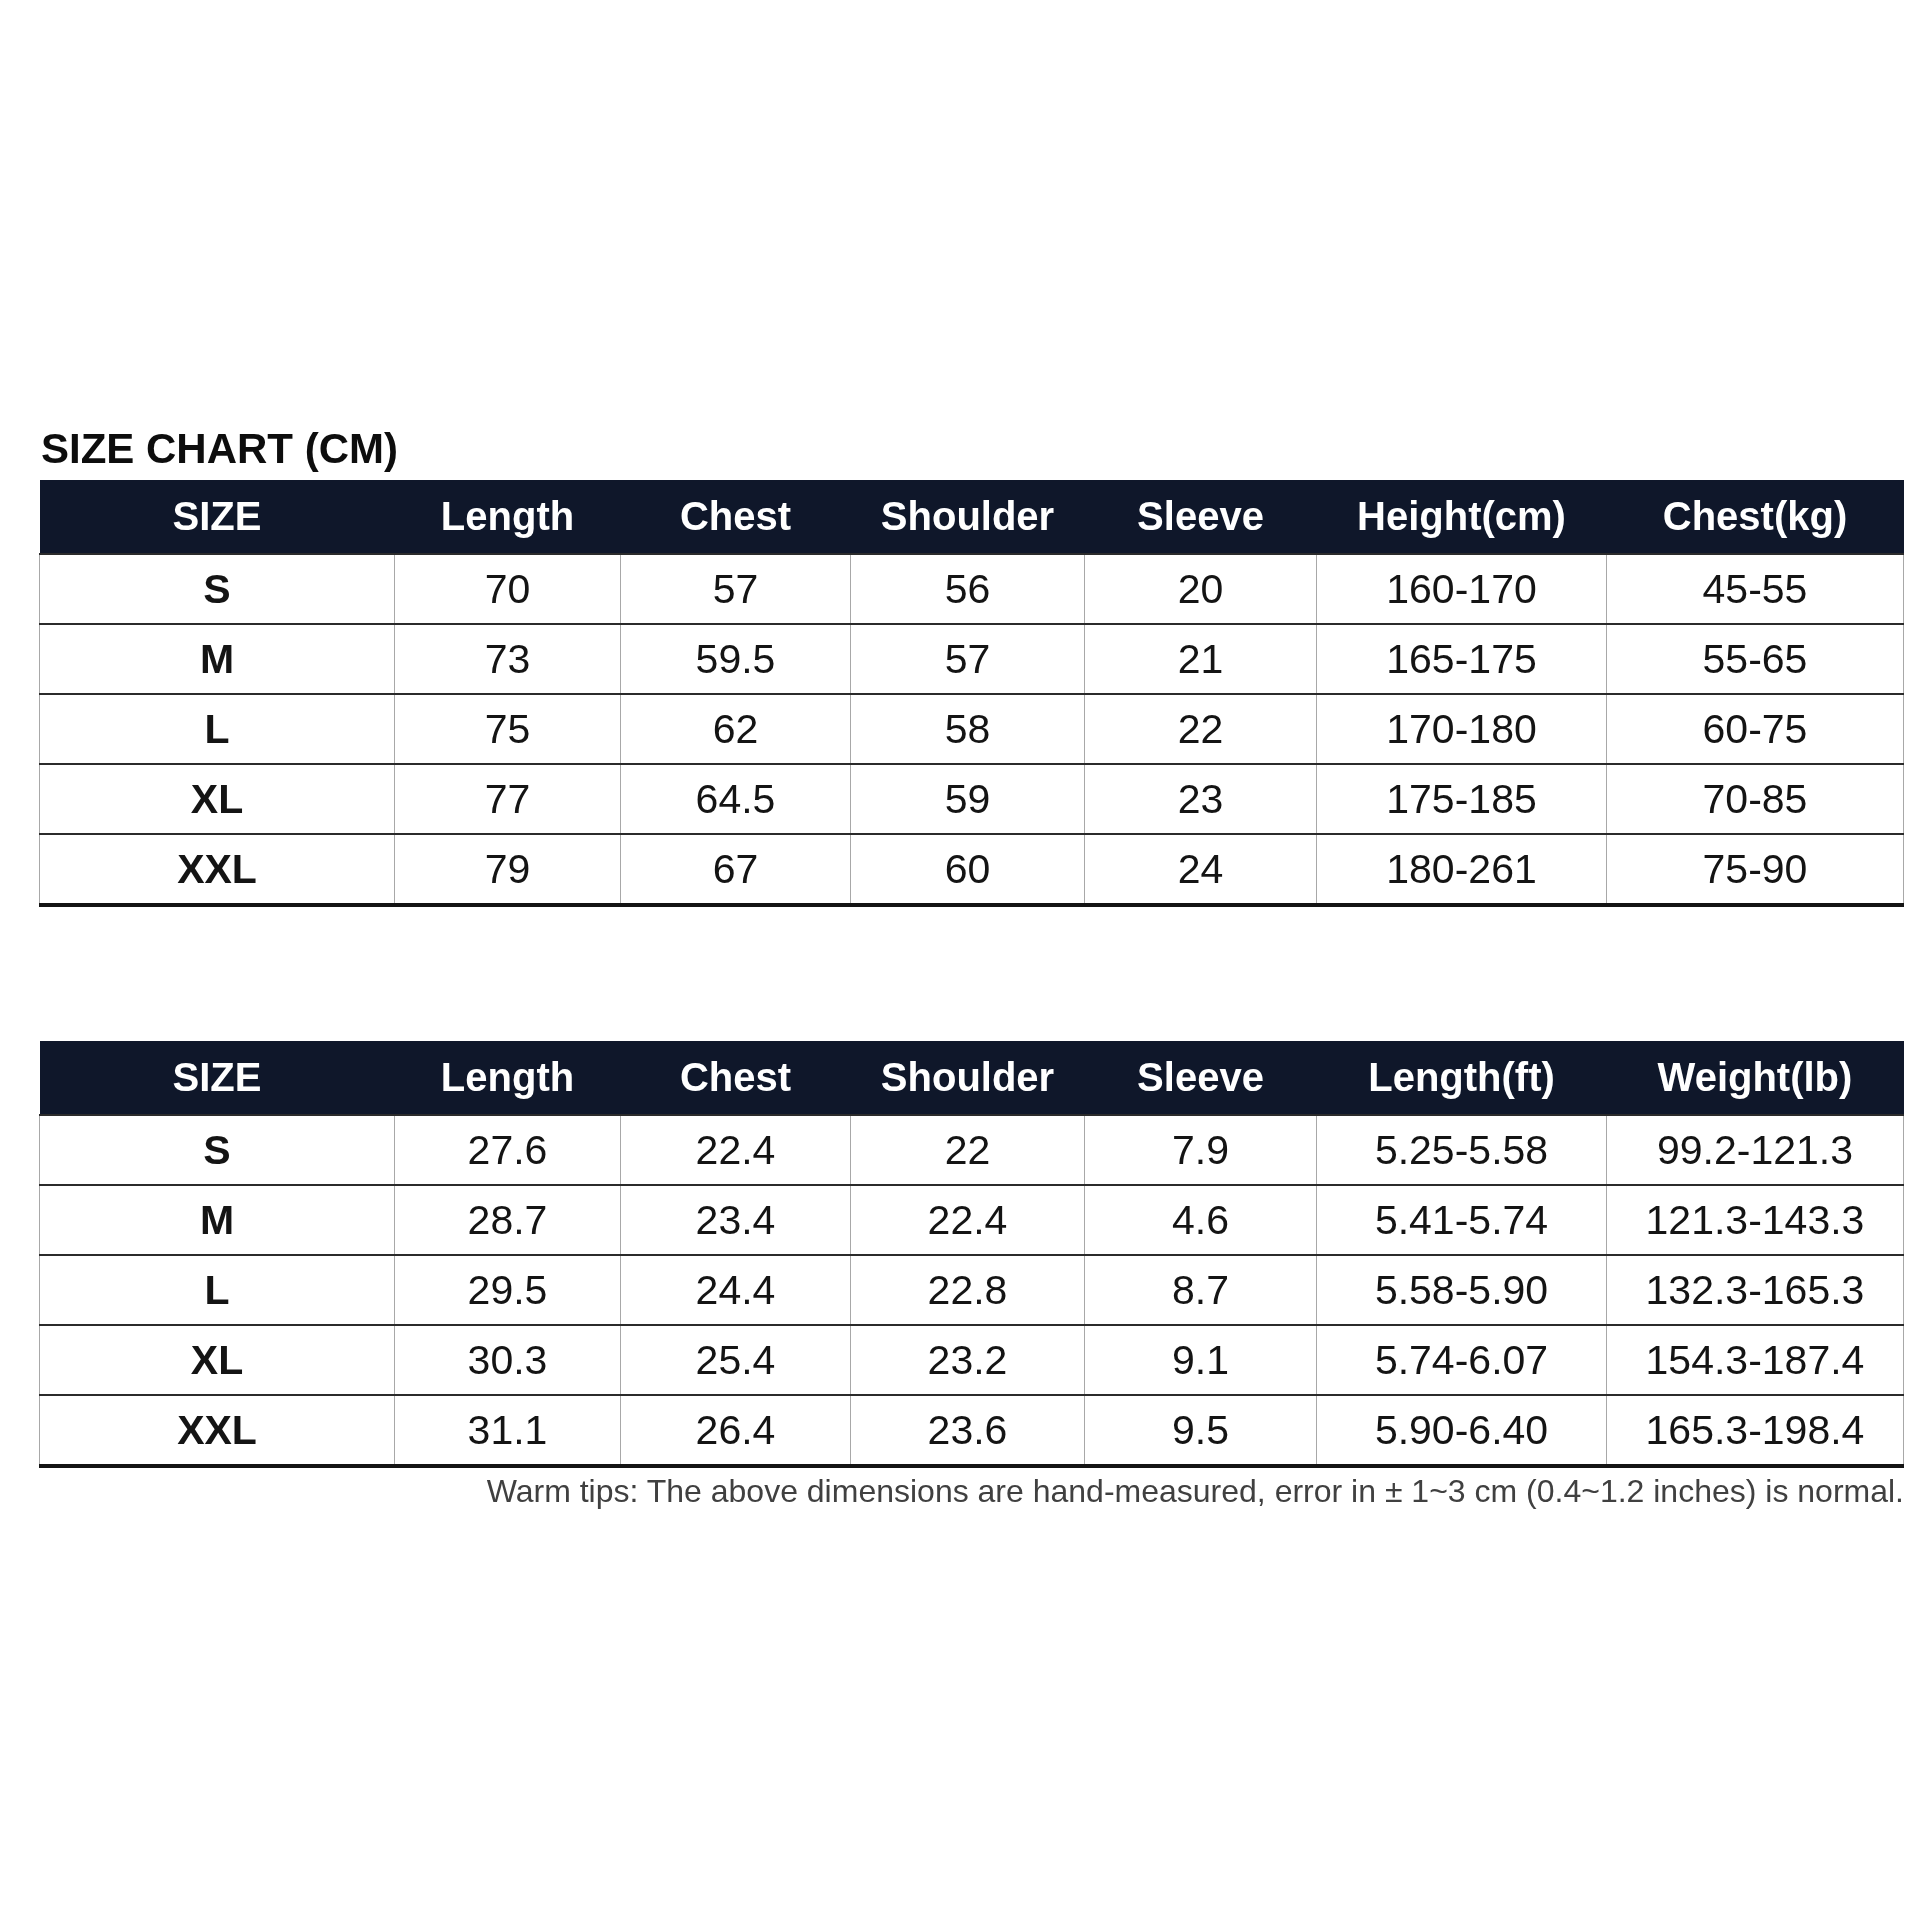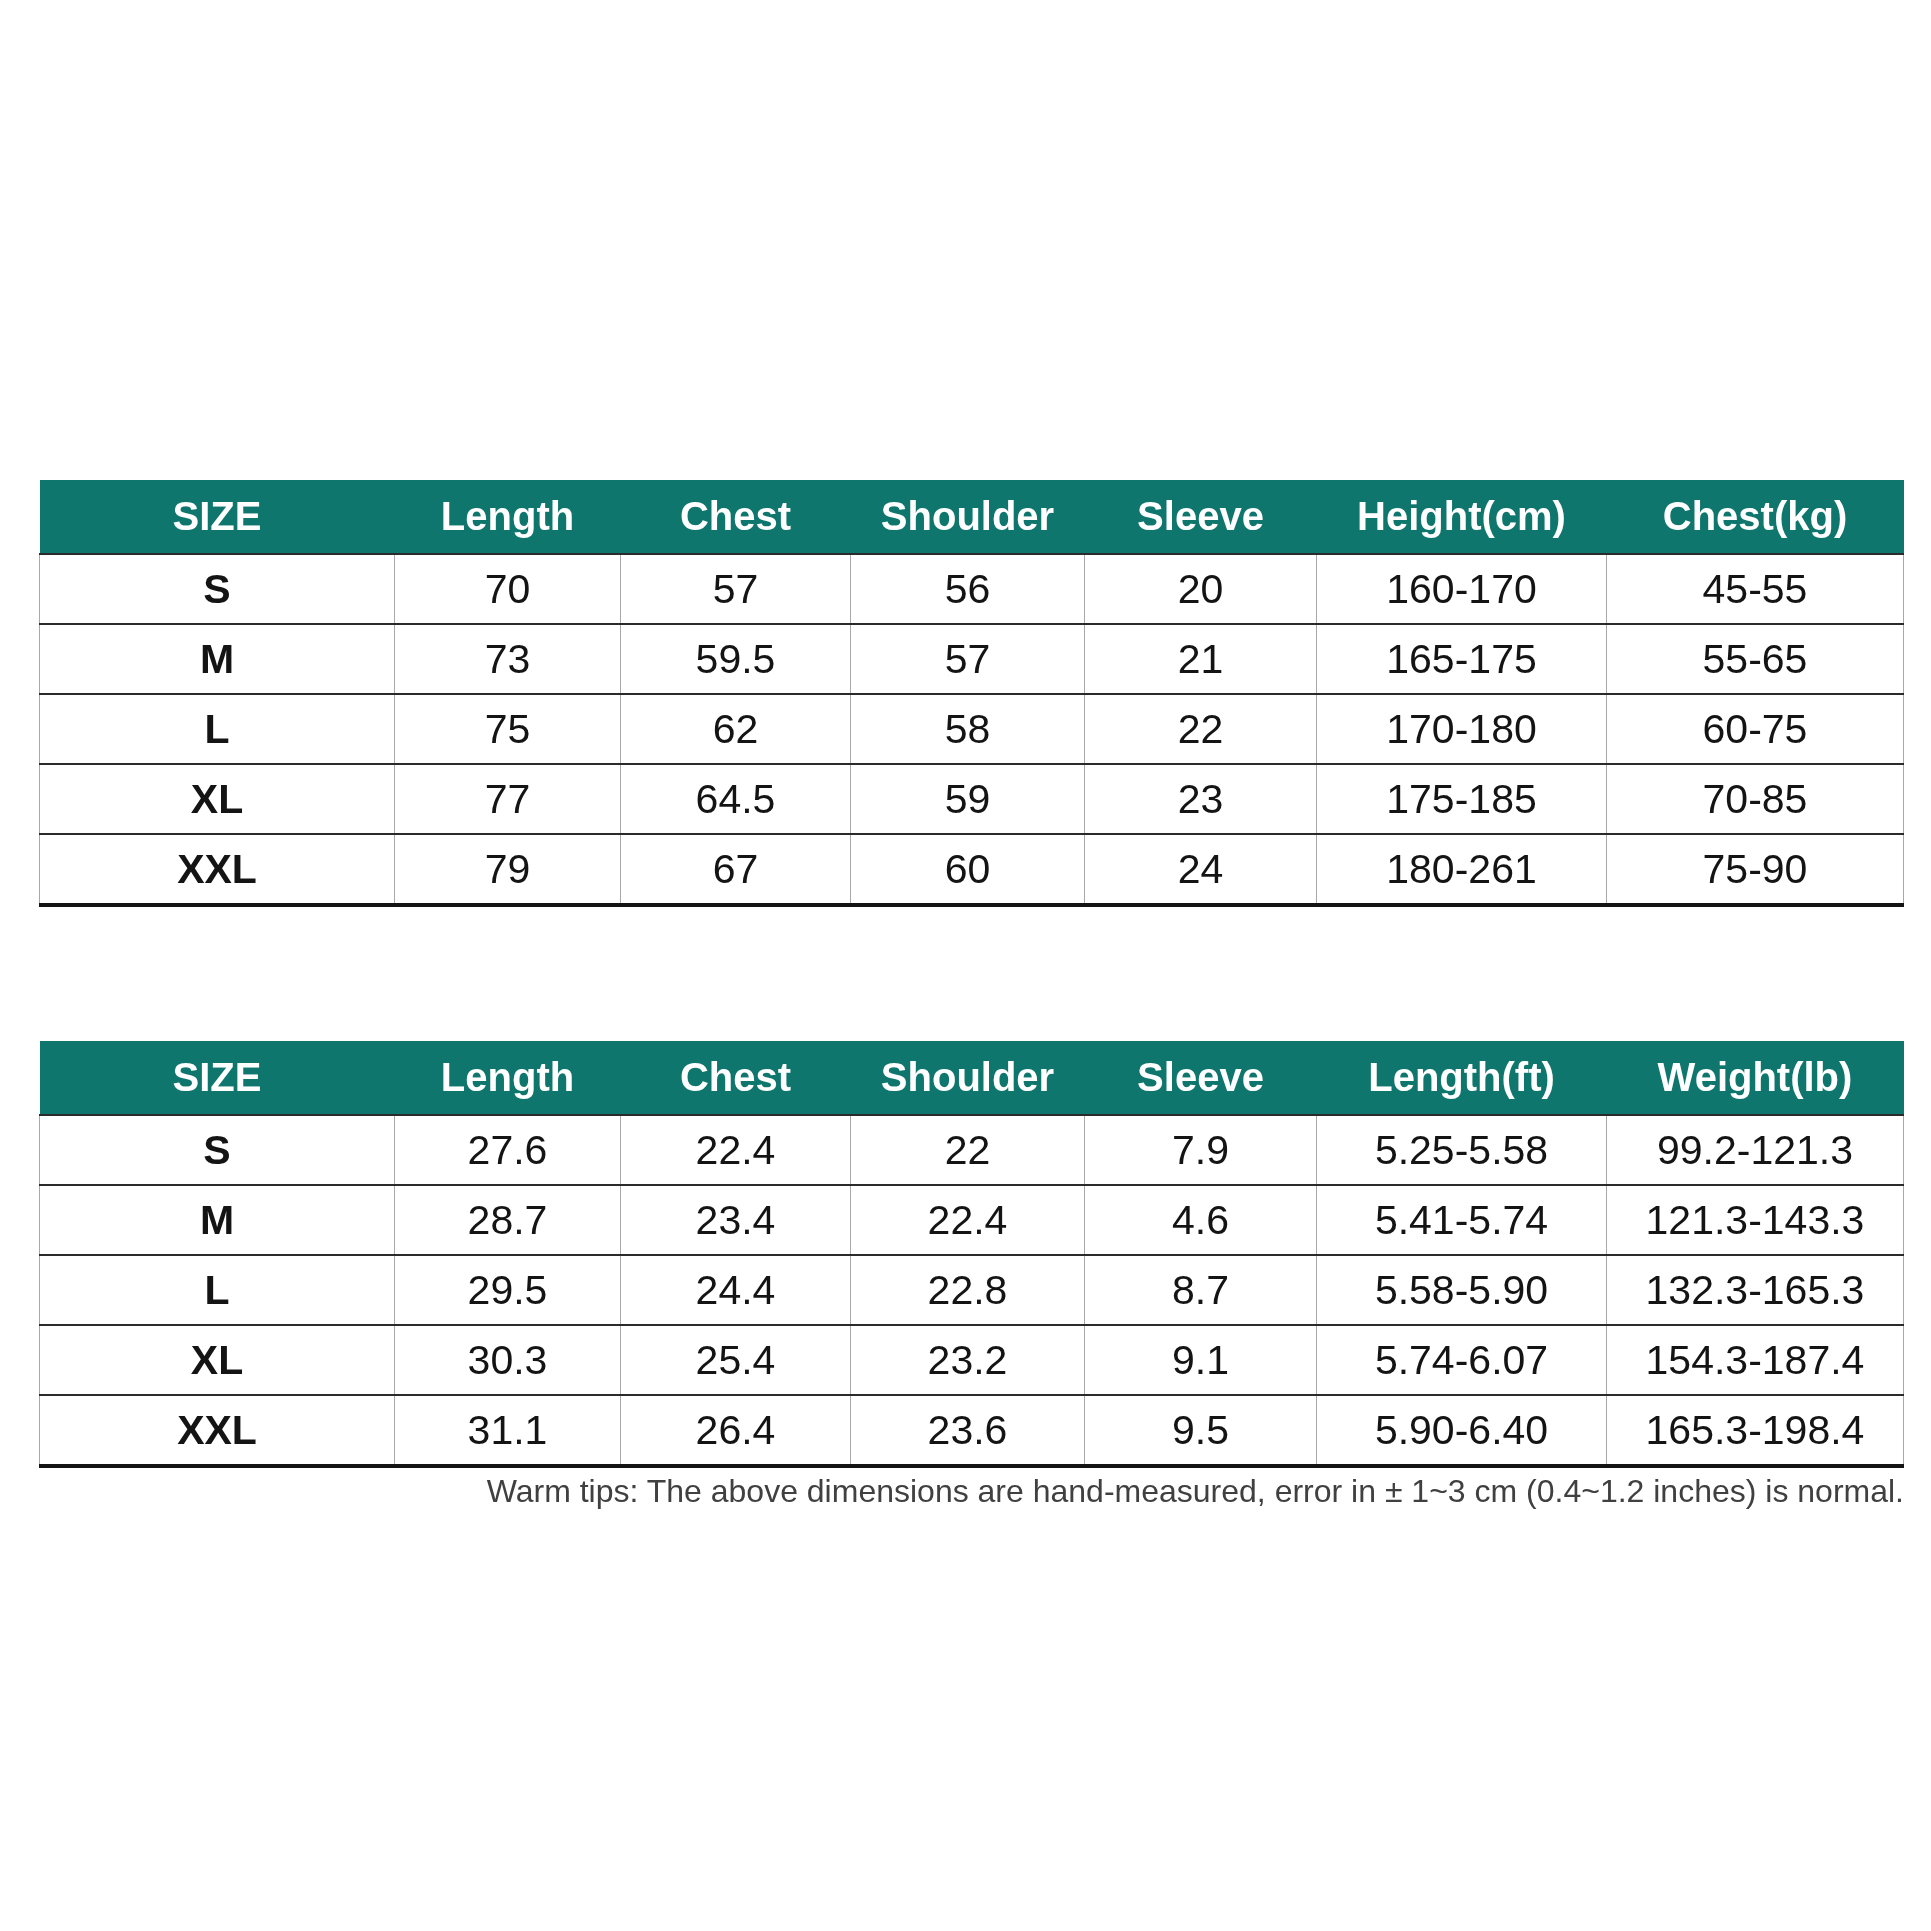--- a/index.html
+++ b/index.html
@@ -30,21 +30,21 @@
     left: 39px;
     width: 1863px;
     border-collapse: collapse;
     table-layout: fixed;
     border-bottom: 4.8px solid #141414;
   }
   #table-cm { top: 480px; }
   #table-in { top: 1041px; }
 
   table.size-table thead th {
-    background: #0f766e;
+    background: #0f172a;
     color: #ffffff;
     font-size: 40px;
     font-weight: 700;
     height: 73px;
     padding: 0;
     text-align: center;
     border: 0;
     vertical-align: middle;
   }
   table.size-table tbody td {
@@ -80,20 +80,21 @@
     font-weight: 400;
     color: #404040;
     white-space: nowrap;
   }
 </style>
 </head>
 <body>
 
 <div class="page">
 
+  <h2 id="title-cm" class="section-title">SIZE CHART (CM)</h2>
 
   <table id="table-cm" class="size-table">
       <colgroup>
         <col class="col-size">
         <col class="col-length">
         <col class="col-chest">
         <col class="col-shoulder">
         <col class="col-sleeve">
         <col class="col-height">
         <col class="col-weight">

